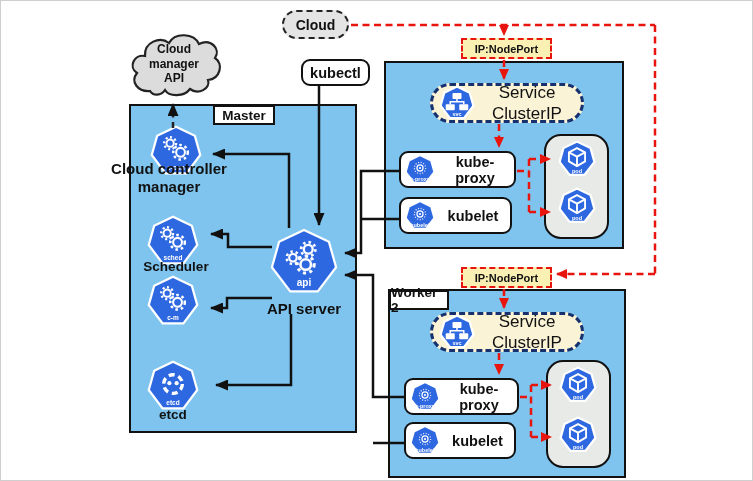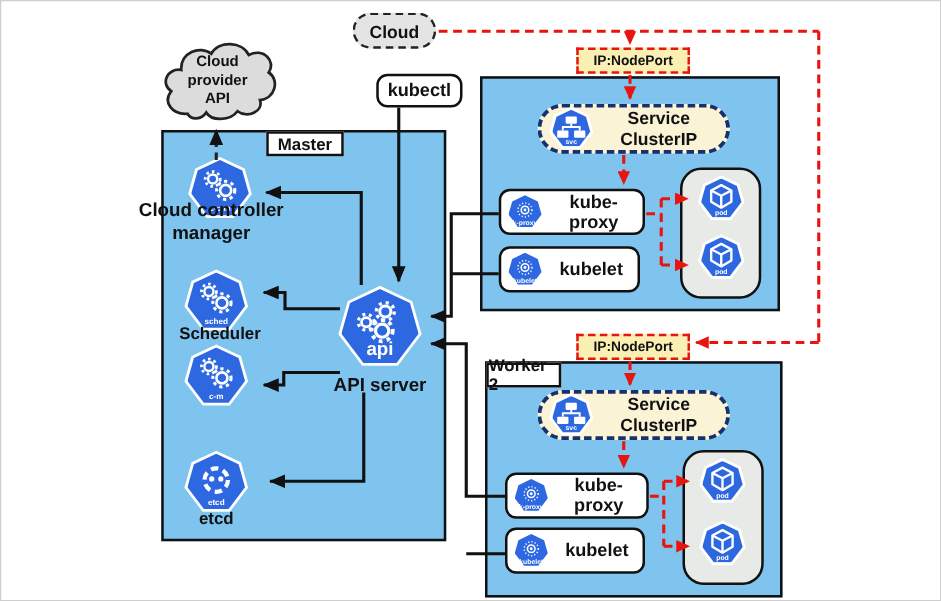--- a/index.html
+++ b/index.html
@@ -4,21 +4,21 @@
 <style>
   html,body{margin:0;padding:0;background:#fff;font-family:"Liberation Sans","DejaVu Sans",sans-serif;}
   #canvas{position:relative;width:753px;height:481px;background:#fff;border:1px solid #cfcfcf;box-sizing:border-box;overflow:hidden;}
   .abs{position:absolute;box-sizing:border-box;}
   .nodebox{background:#7EC4EE;border:2.5px solid #111;}
   .titlebox{background:#fff;border:2px solid #111;font-weight:bold;font-size:13.5px;display:flex;align-items:center;justify-content:center;color:#111;}
   .lbl{font-weight:bold;color:#111;text-align:center;line-height:1.22;}
   .whitebox{background:#fff;border:2.5px solid #111;border-radius:9px;display:flex;align-items:center;padding:0 4px 0 3px;gap:4px;}
   .whitebox .txt{flex:1;text-align:center;font-weight:bold;font-size:14.5px;color:#111;}
   .stadium{background:#FAF3D6;border:3px dashed #16316E;border-radius:21px;display:flex;align-items:center;padding:0 6px;gap:4px;}
-  .stadium .txt{flex:1;text-align:center;font-weight:bold;font-size:14px;color:#111;line-height:1.25;}
+  .stadium .txt{flex:1;text-align:center;font-weight:normal;font-size:17px;color:#111;line-height:1.25;}
   .nodeport{background:#FBF0B4;border:2.5px dashed #E8150F;font-weight:bold;font-size:11px;color:#111;display:flex;align-items:center;justify-content:center;}
   .podgroup{background:#E8EAE7;border:2.5px solid #111;border-radius:17px;}
   .client{background:#E4E4E4;border:2.5px dashed #222;border-radius:16px;font-weight:bold;font-size:14px;color:#111;display:flex;align-items:center;justify-content:center;}
   .kubectl{background:#fff;border:2.5px solid #111;border-radius:9px;font-weight:bold;font-size:14.5px;color:#111;display:flex;align-items:center;justify-content:center;}
   
   .kicon{position:absolute;}
   .hep{position:absolute;clip-path:polygon(50% 1%,88% 19%,99% 58%,71% 95%,29% 95%,1% 58%,12% 19%);}
   .hep.outer{inset:0;background:#fff;}
   .hep.inner{inset:2.5px;background:#2E68E1;}
   .kicon svg{position:absolute;inset:0;width:100%;height:100%;}
@@ -37,21 +37,21 @@
 
   <div class="abs titlebox z2" style="left:212px;top:104px;width:62px;height:20px;">Master</div>
   <div class="abs titlebox z2" style="left:388px;top:289px;width:60px;height:20px;">Worker 2</div>
 
   <div class="abs client z2" style="left:281px;top:9px;width:67px;height:29px;">Cloud</div>
 
   <div class="abs z2" style="left:124px;top:28px;width:98px;height:72px;">
     <svg viewBox="0 0 98 72" style="position:absolute;inset:0;">
       <path d="M25 62 C13 63 5 53 12 44 C3 38 9 25 20 27 C19 13 35 7 44 14 C50 3 69 4 74 15 C86 9 96 20 90 29 C99 35 95 50 83 51 C86 60 73 66 65 60 C59 68 44 68 40 61 C36 67 28 67 25 62 Z" fill="#DCDCDC" stroke="#222" stroke-width="2.2"></path>
     </svg>
-    <div class="abs lbl" style="left:14px;top:13px;width:70px;font-size:12px;">Cloud provider API</div>
+    <div class="abs lbl" style="left:14px;top:13px;width:70px;font-size:12px;">Cloud manager API</div>
   </div>
 
   <div class="abs kubectl z2" style="left:300px;top:58px;width:69px;height:27px;">kubectl</div>
 
   <div class="kicon z2" style="left:149px;top:124px;width:52px;height:52px;">
     <div class="hep outer"></div>
       <div class="hep inner"></div>
     <svg viewBox="0 0 40 40">
       <g stroke="#fff" fill="none">
         <circle cx="15.5" cy="14" r="2.8" stroke-width="1.5"></circle>
@@ -111,21 +111,21 @@
     <svg viewBox="0 0 40 40">
       <g stroke="#fff" fill="none">
         <circle cx="22.5" cy="12.5" r="2.6" stroke-width="1.4"></circle>
           <circle cx="22.5" cy="12.5" r="4.2" stroke-width="1.6" stroke-dasharray="1.5 1.8"></circle>
         <circle cx="13.5" cy="17.5" r="2.2" stroke-width="1.3"></circle>
           <circle cx="13.5" cy="17.5" r="3.7" stroke-width="1.5" stroke-dasharray="1.4 1.7"></circle>
         <circle cx="21" cy="21.5" r="3.1" stroke-width="1.5"></circle>
           <circle cx="21" cy="21.5" r="5" stroke-width="1.8" stroke-dasharray="1.8 2"></circle>
       </g>
     </svg>
-    <span class="ilabel" style="bottom:8px;font-size:15px;">api</span>
+    <span class="ilabel" style="bottom:8px;font-size:10px;">api</span>
   </div>
   <div class="abs lbl z2" style="left:243px;top:299px;width:120px;font-size:15px;">API server</div>
 
   <div class="abs nodeport z2" style="left:460px;top:37px;width:91px;height:21px;">IP:NodePort</div>
 
   <div class="abs stadium z2" style="left:429px;top:82px;width:154px;height:40px;">
     <div class="kicon" style="position:relative;width:36px;height:36px;flex:0 0 36px;">
       <div class="hep outer"></div>
         <div class="hep inner"></div>
       <svg viewBox="0 0 40 40">

